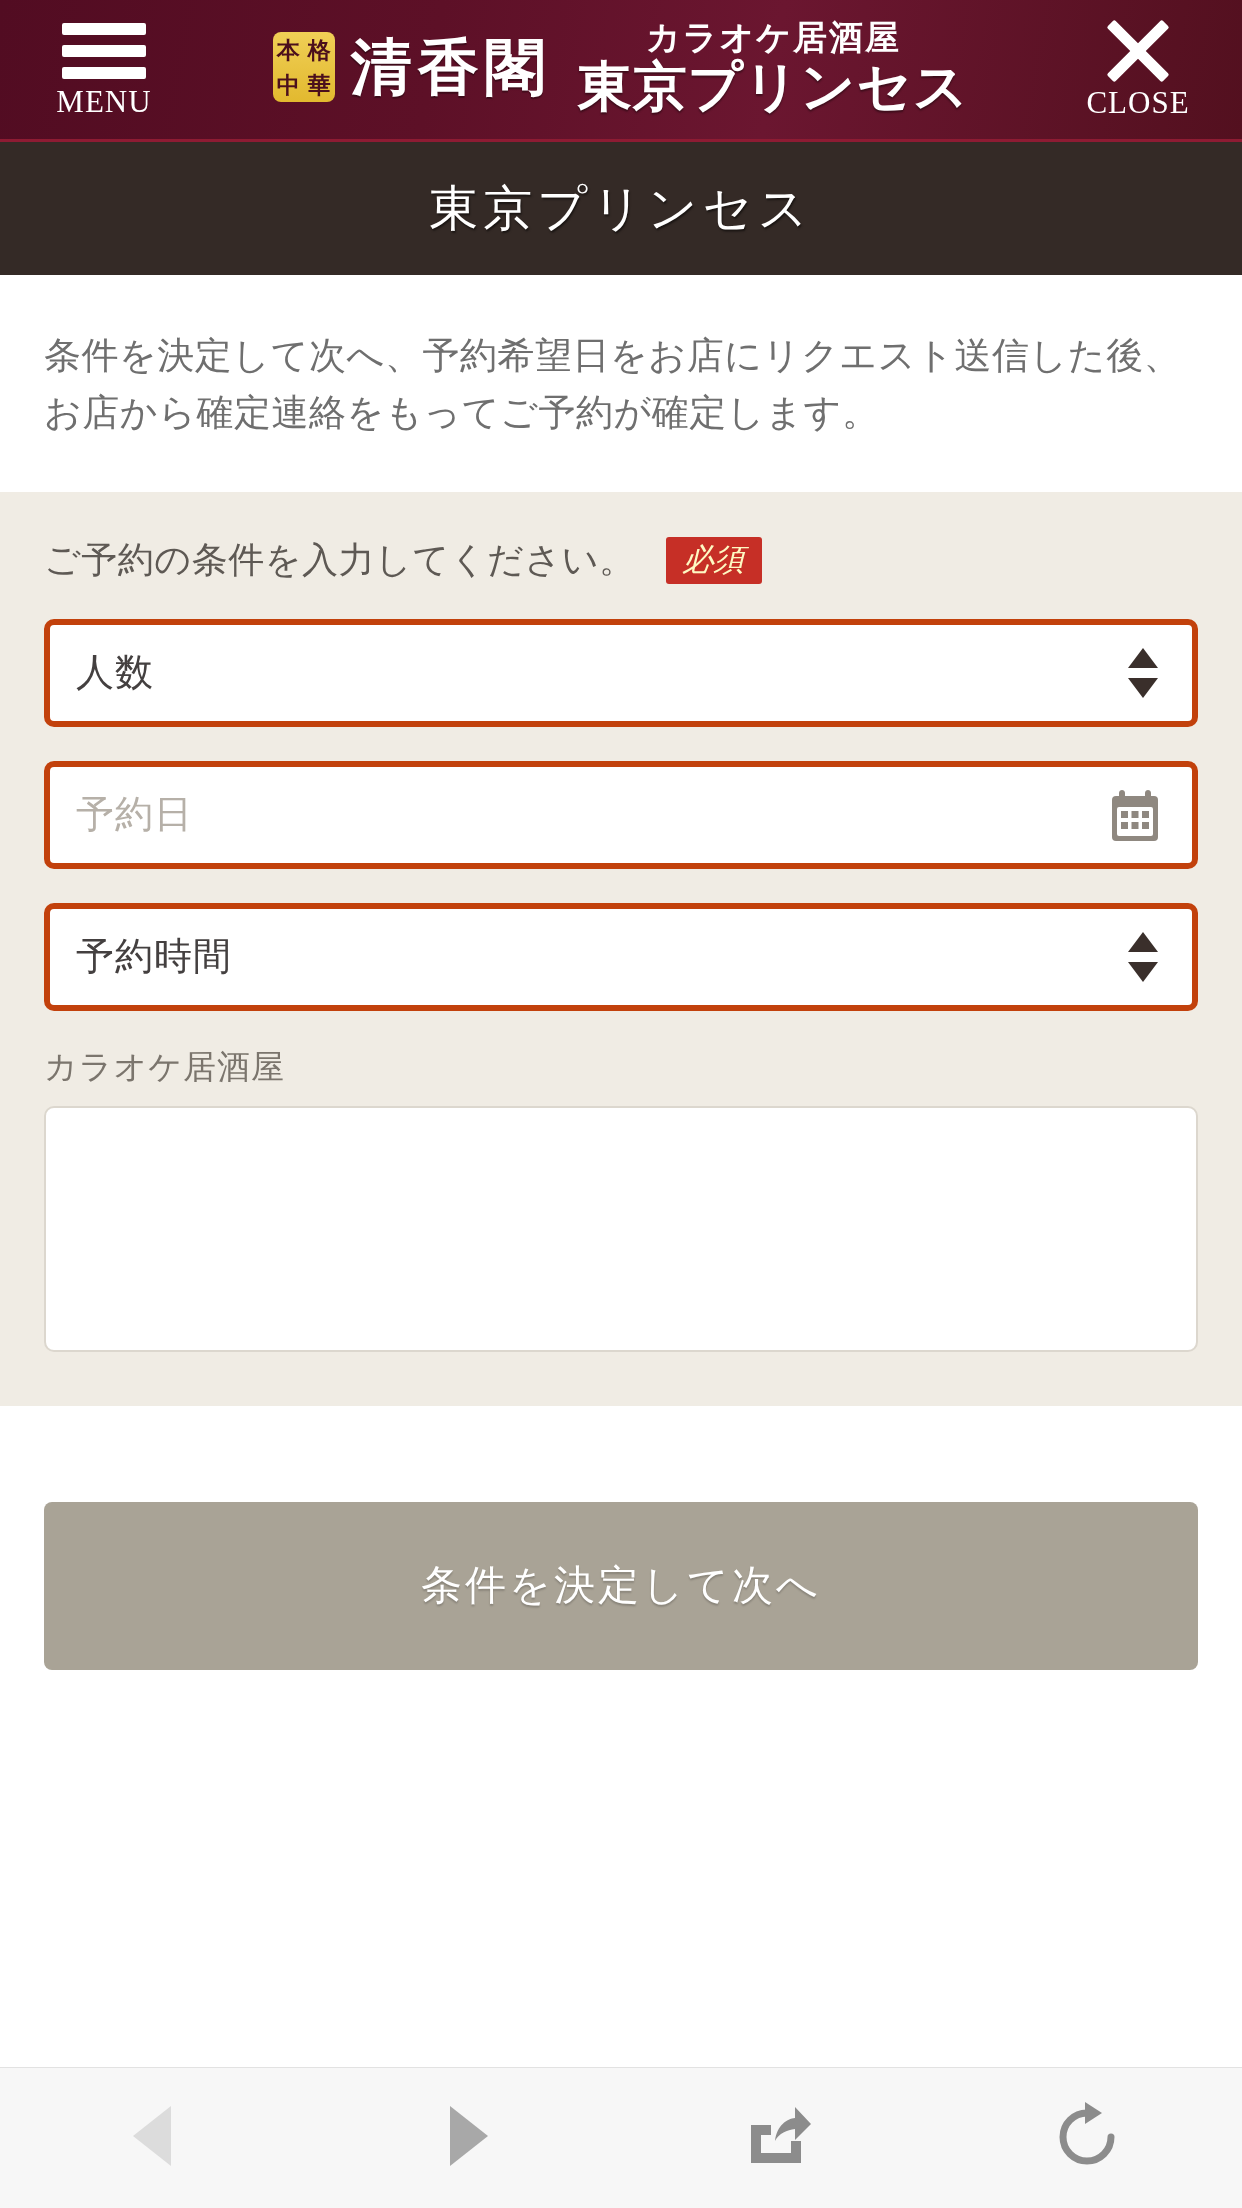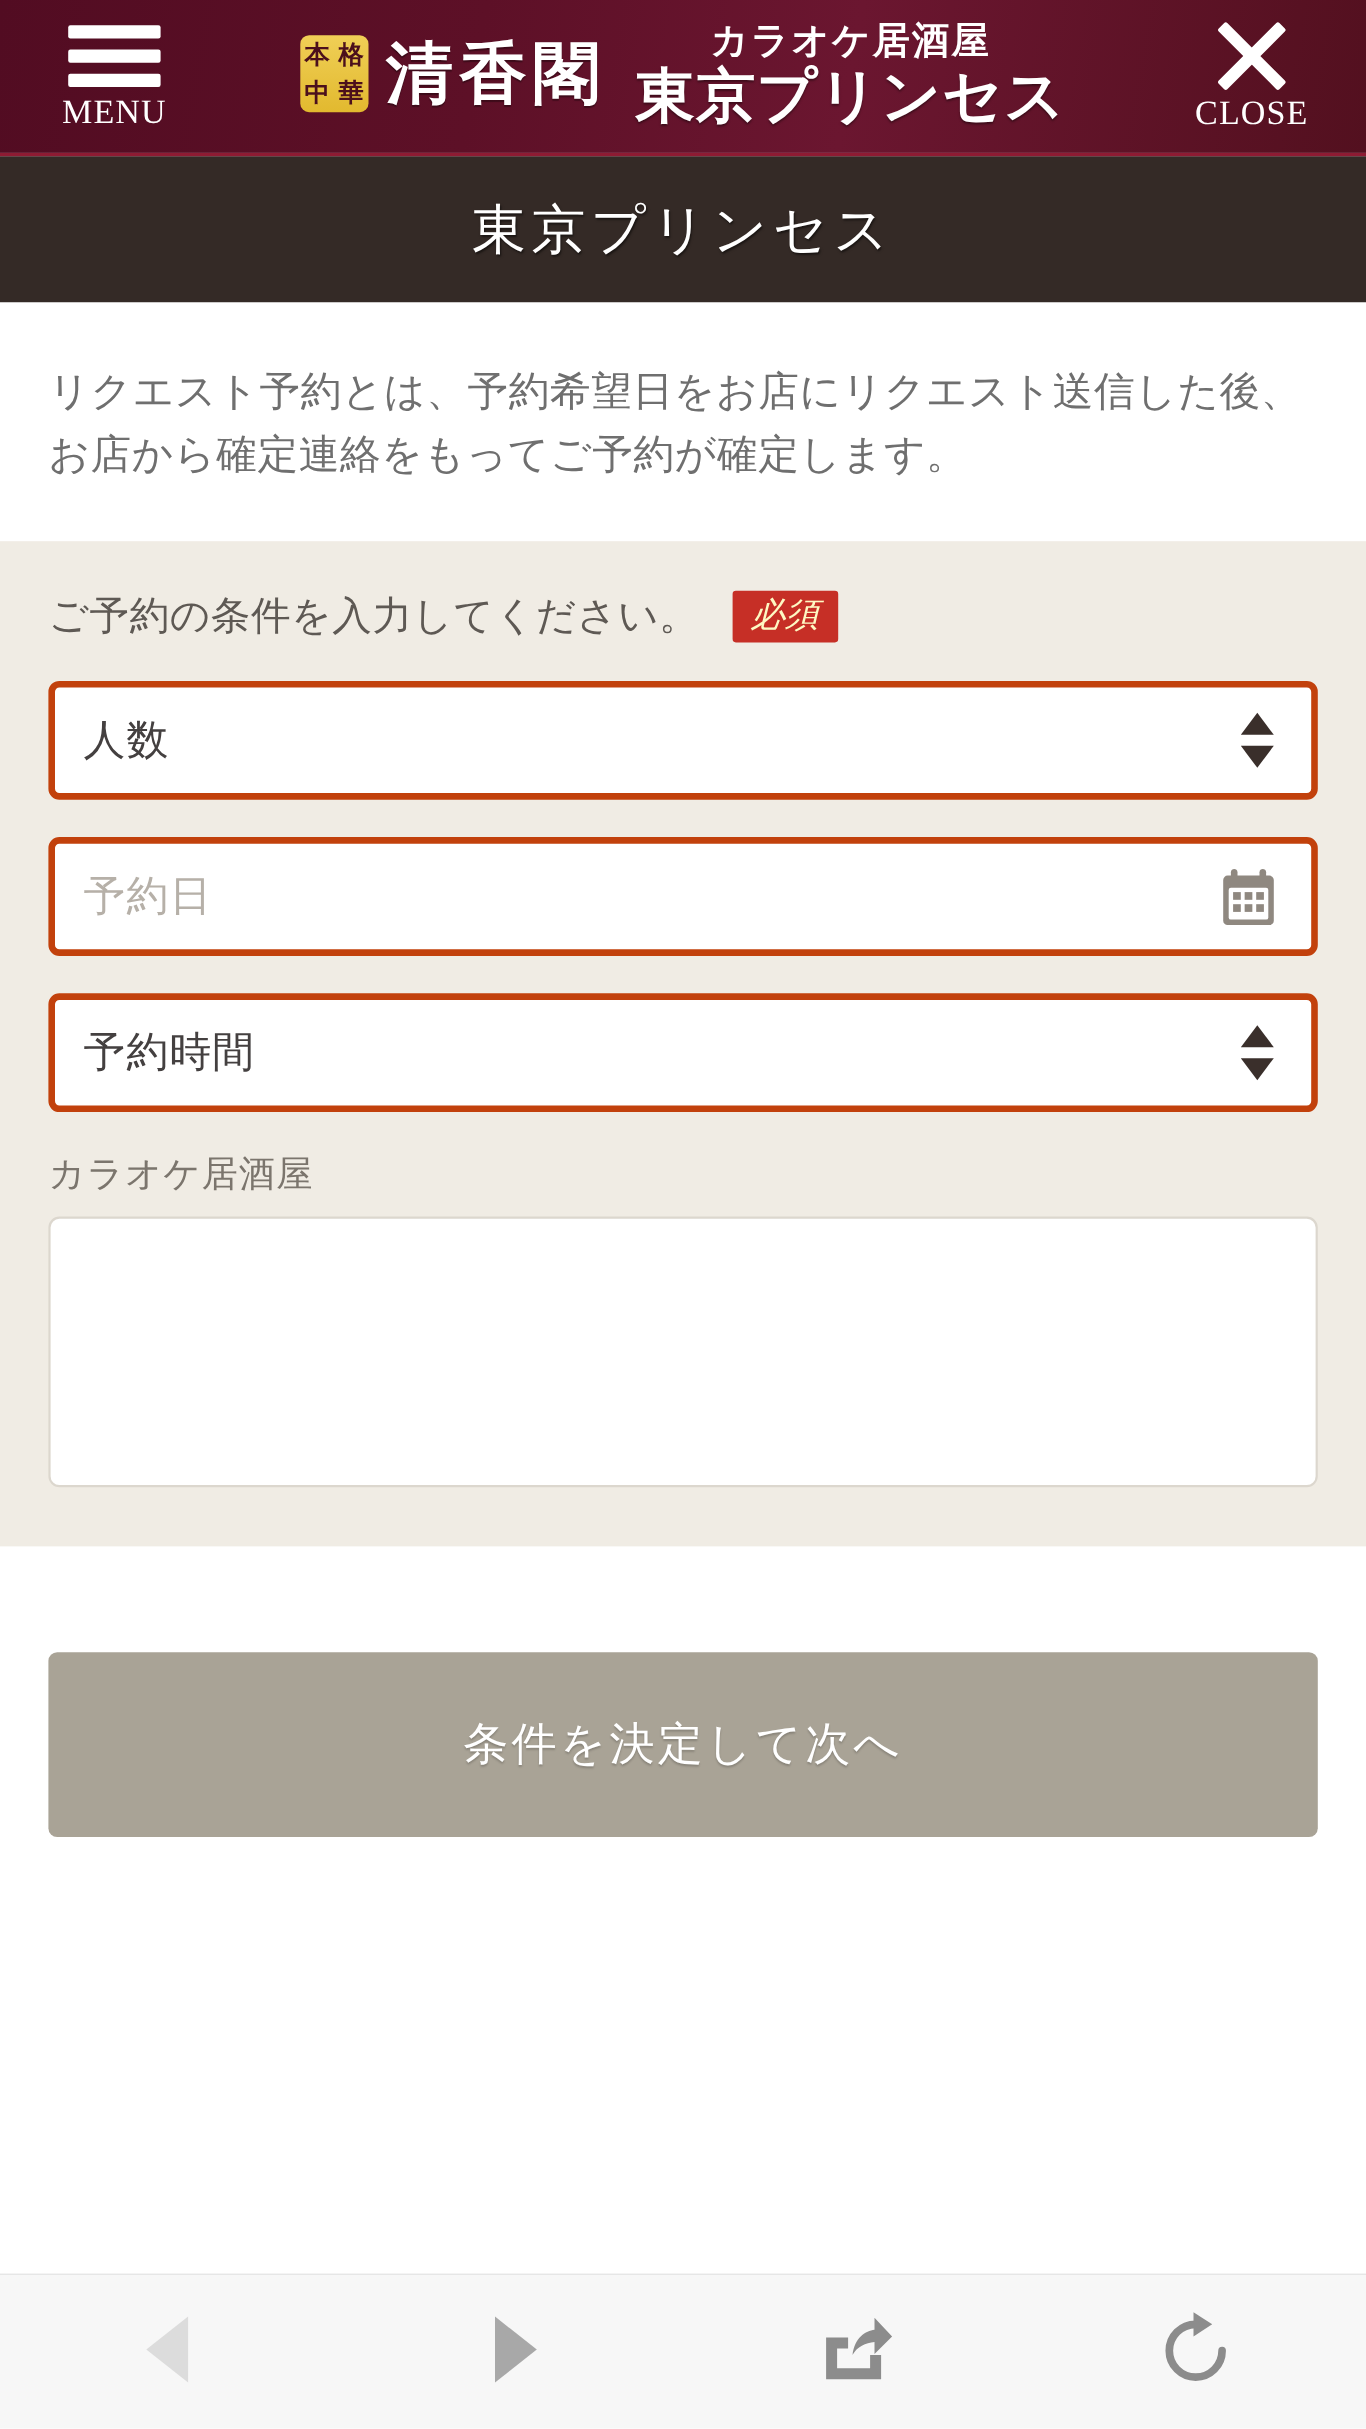--- a/index.html
+++ b/index.html
@@ -344,21 +344,21 @@
     </div>
     <div class="close-label">CLOSE</div>
   </div>
 </div>
 
 <div class="page-title-band">
   <div class="page-title">東京プリンセス</div>
 </div>
 
 <div class="intro">
-  <p>リクエスト予約とは、予約希望日をお店にリクエスト送信した後、お店から確定連絡をもってご予約が確定します。</p>
+  <p>条件を決定して次へ、予約希望日をお店にリクエスト送信した後、お店から確定連絡をもってご予約が確定します。</p>
 </div>
 
 <div class="form-panel">
 
   <div class="form-heading">
     <span class="form-heading-text">ご予約の条件を入力してください。</span>
     <span class="required-badge">必須</span>
   </div>
 
   <div class="field">

